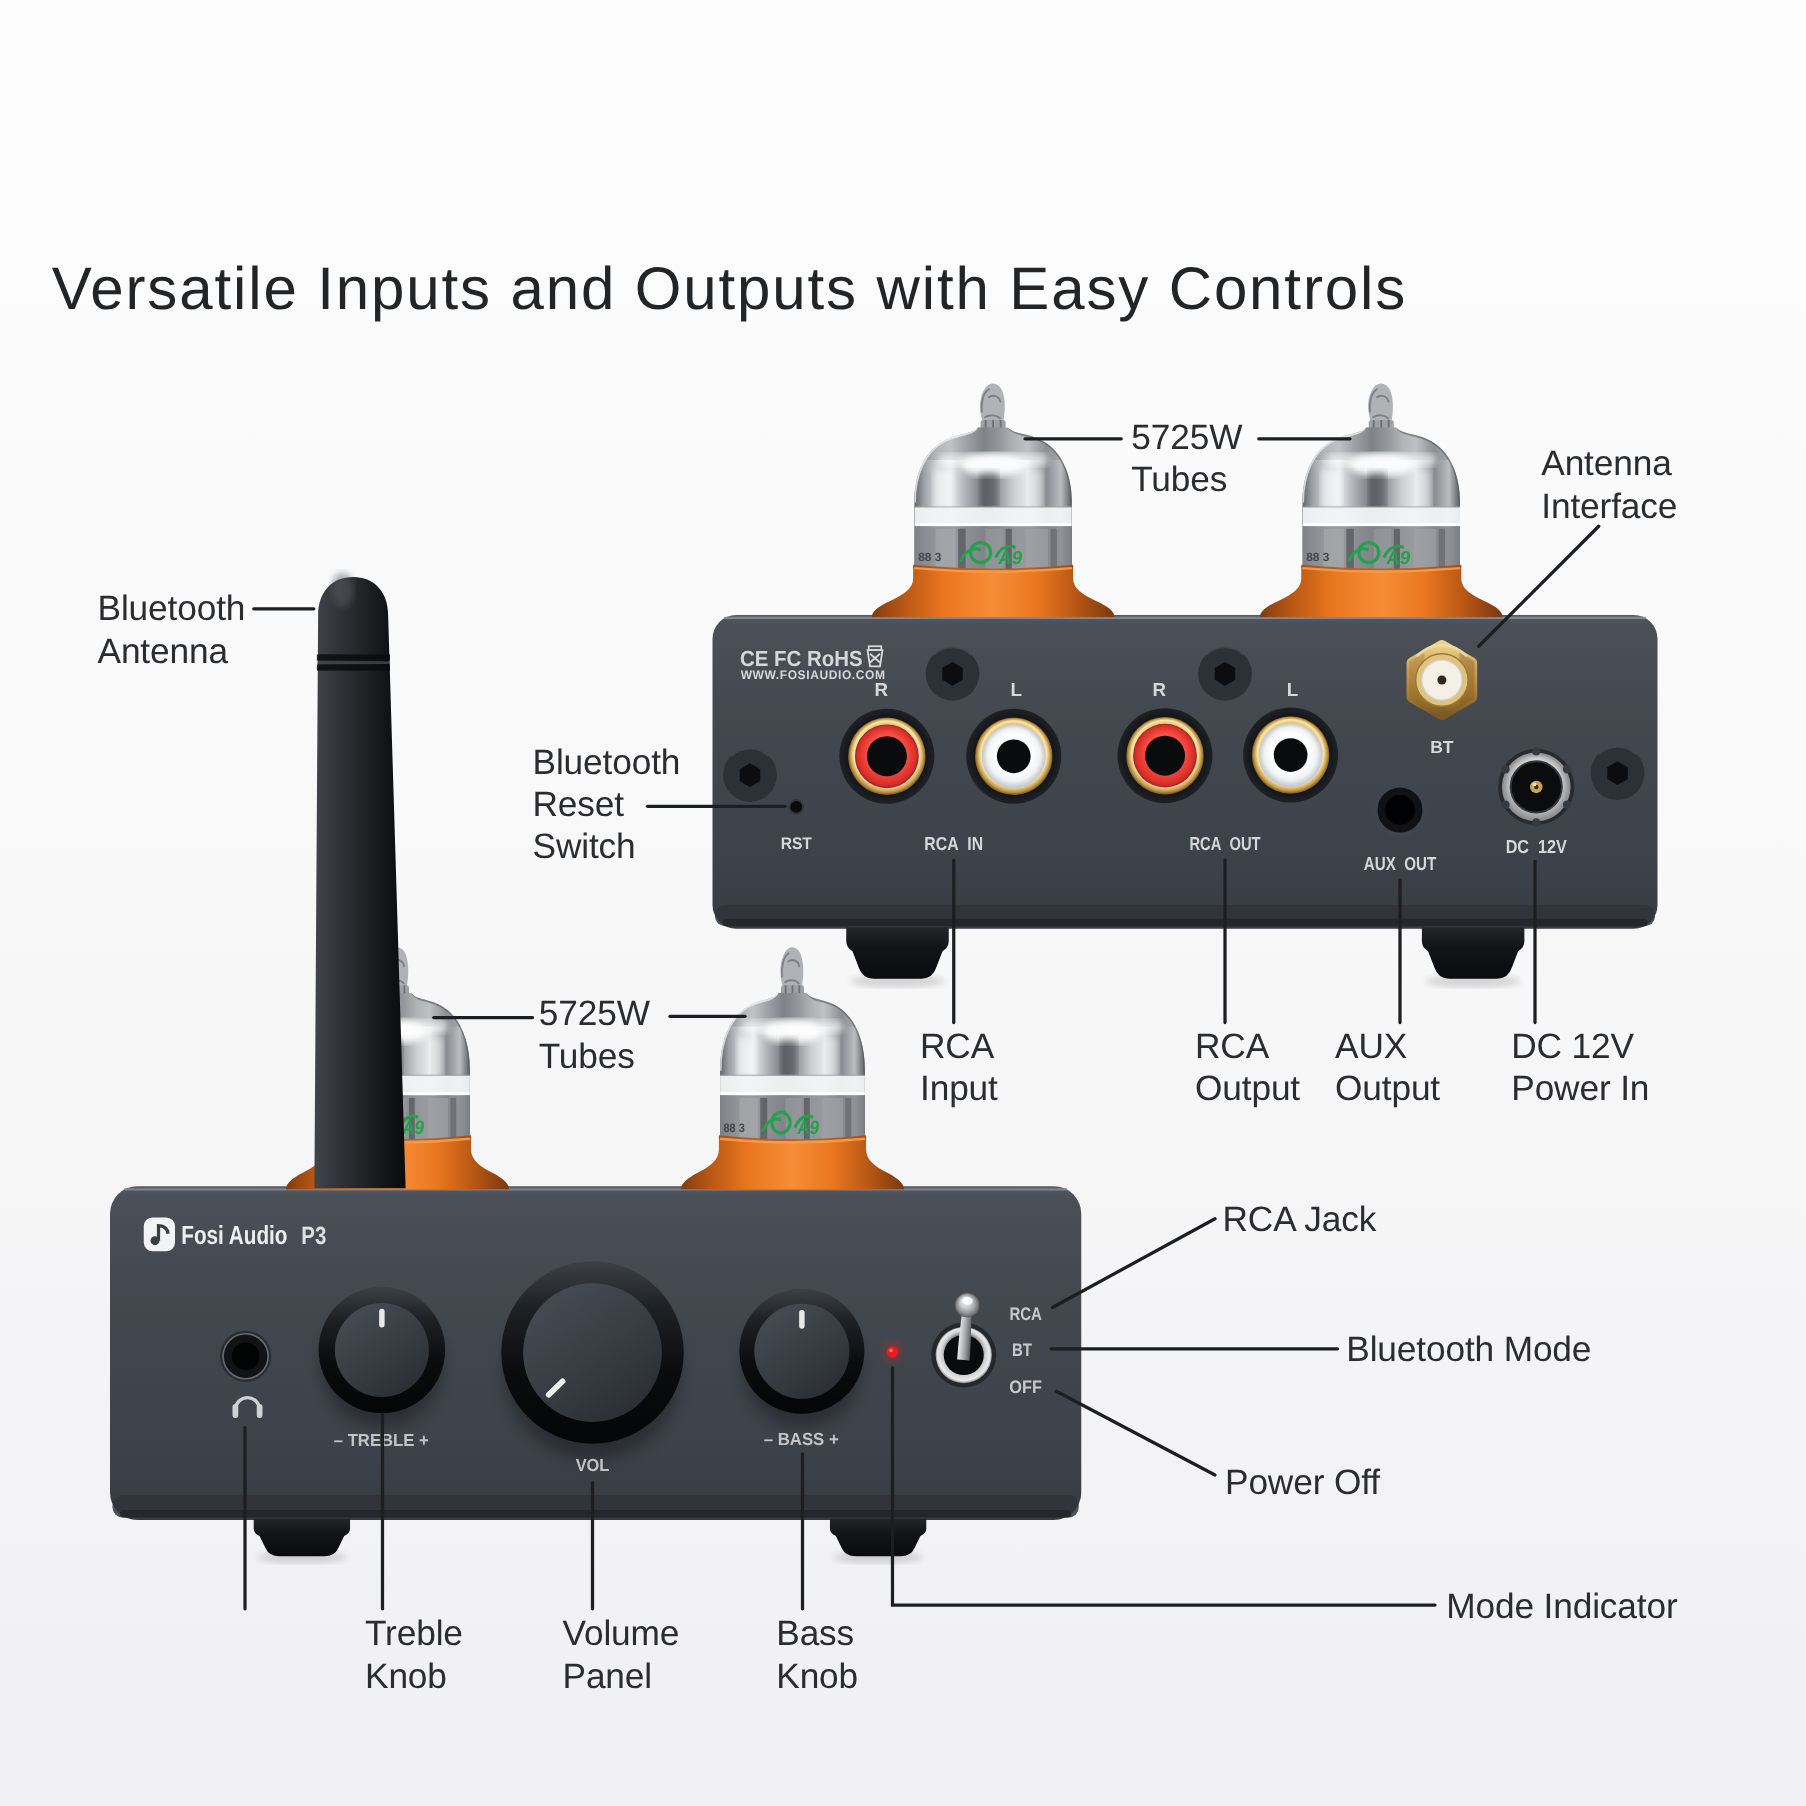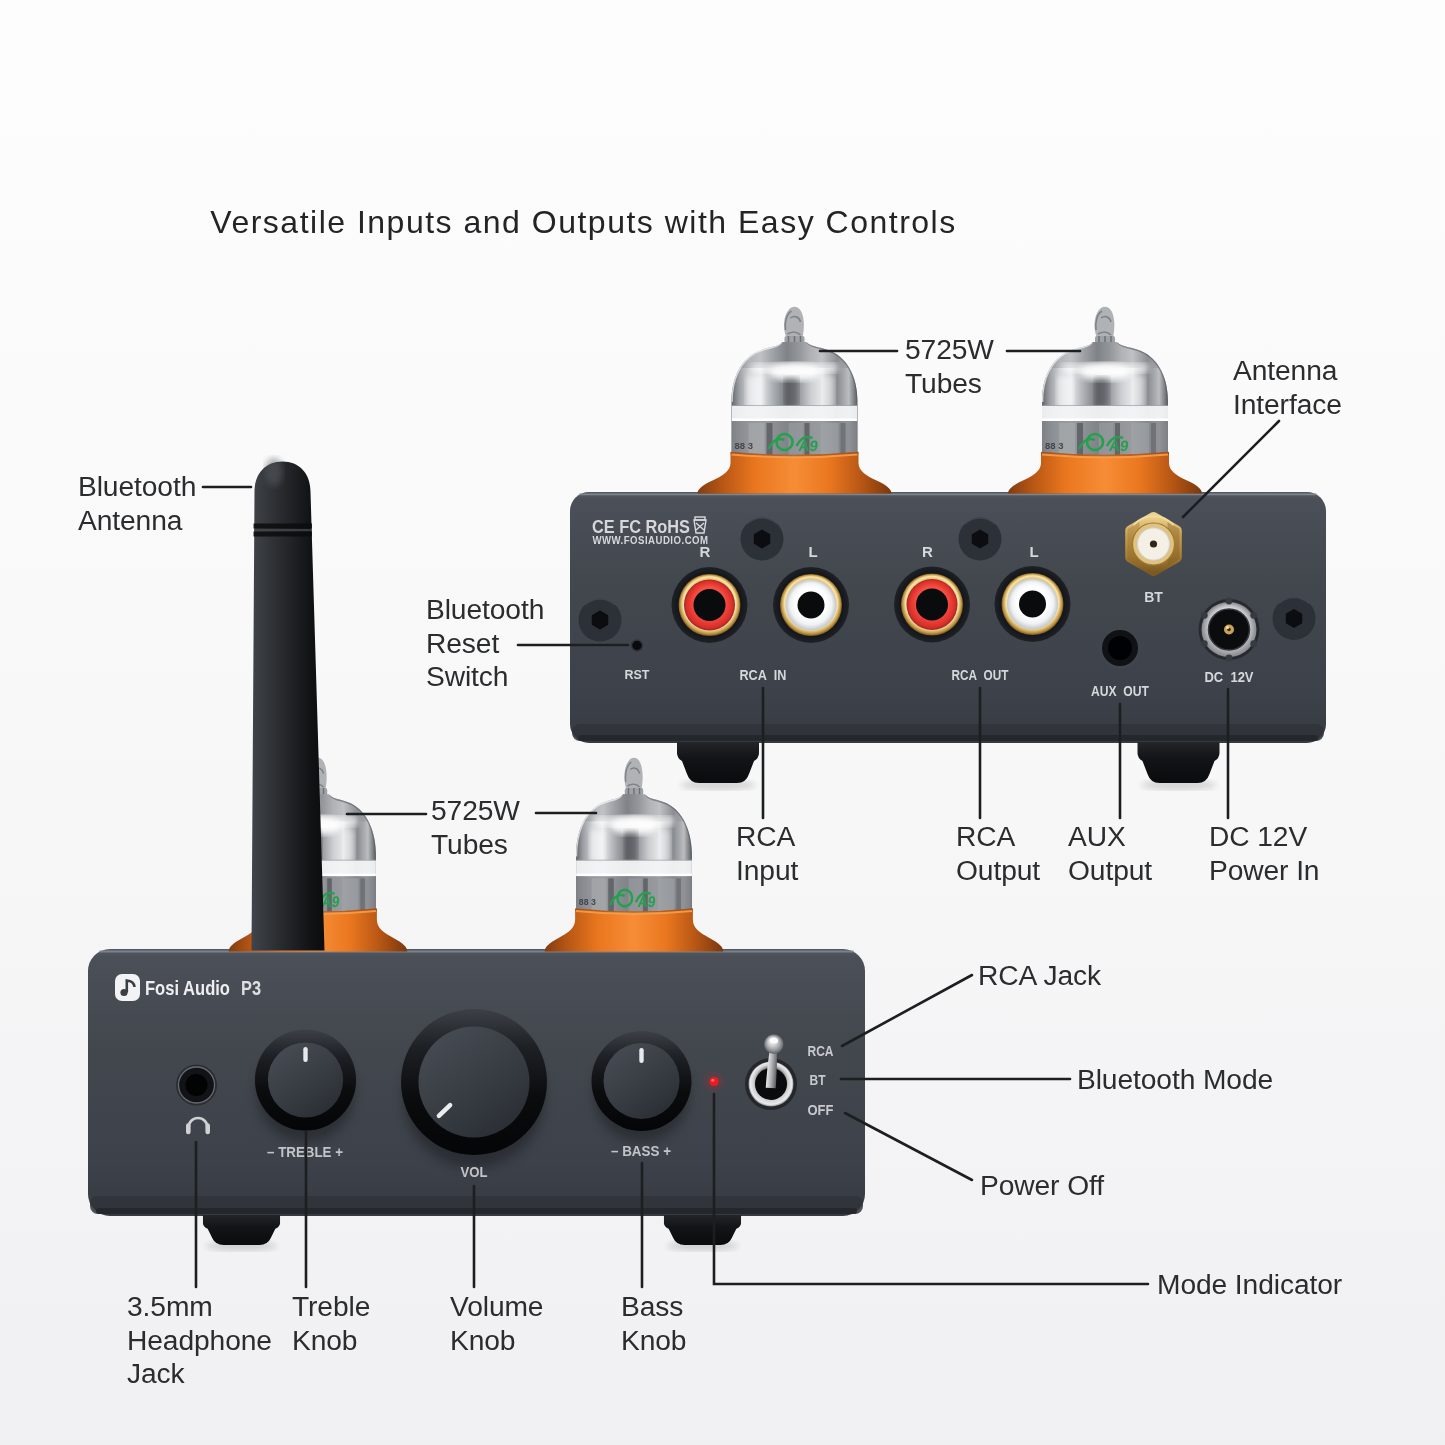--- a/index.html
+++ b/index.html
@@ -4,21 +4,21 @@
 <style>
 html,body{margin:0;padding:0;}
 #page{position:relative;width:1445px;height:1445px;overflow:hidden;
   background:linear-gradient(180deg,#fdfdfe 0%,#f8f8f9 50%,#f0f0f2 100%);
   font-family:"Liberation Sans",sans-serif;}
 #scene{position:absolute;left:0;top:0;}
 h1.title{position:absolute;left:0;top:114px;width:1445px;margin:0;text-align:center;
   font-size:63px;font-weight:bold;color:#161617;letter-spacing:-0.6px;
   -webkit-text-stroke:1.9px #161617;}
 div.subtitle{position:absolute;left:0;top:204px;width:1167px;text-align:center;
-  font-size:32px;font-weight:normal;color:#232426;letter-spacing:1.5px;}
+  font-size:48px;font-weight:normal;color:#232426;letter-spacing:1.5px;}
 .lb{position:absolute;opacity:.999;font-size:28.2px;line-height:33.5px;color:#2b2c2e;letter-spacing:-0.1px;white-space:pre;}
 </style>
 </head>
 <body>
 <div id="page">
 <div class="subtitle">Versatile Inputs and Outputs with Easy Controls</div>
 <svg id="scene" width="1445" height="1445" viewBox="0 0 1445 1445">
 <defs>
 <linearGradient id="glassGrad" x1="0" y1="0" x2="1" y2="0">
  <stop offset="0" stop-color="#626569"></stop>
@@ -396,22 +396,19 @@
 <div class="lb" style="left:1068px;top:820px;">AUX
 Output</div>
 <div class="lb" style="left:1209px;top:820px;">DC 12V
 Power In</div>
 <div class="lb" style="left:431px;top:794px;">5725W
 Tubes</div>
 <div class="lb" style="left:978px;top:959px;">RCA Jack</div>
 <div class="lb" style="left:1077px;top:1063px;">Bluetooth Mode</div>
 <div class="lb" style="left:980px;top:1169px;text-align:right;">Power Off</div>
 <div class="lb" style="left:1157px;top:1268px;">Mode Indicator</div>
-<div class="lb" style="left:127px;top:1290px;">3.5mm
-Headphone
-Jack</div>
 <div class="lb" style="left:292px;top:1290px;">Treble
 Knob</div>
 <div class="lb" style="left:450px;top:1290px;">Volume
-Knob</div>
+Panel</div>
 <div class="lb" style="left:621px;top:1290px;">Bass
 Knob</div>
 </div>
 
 </body></html>

